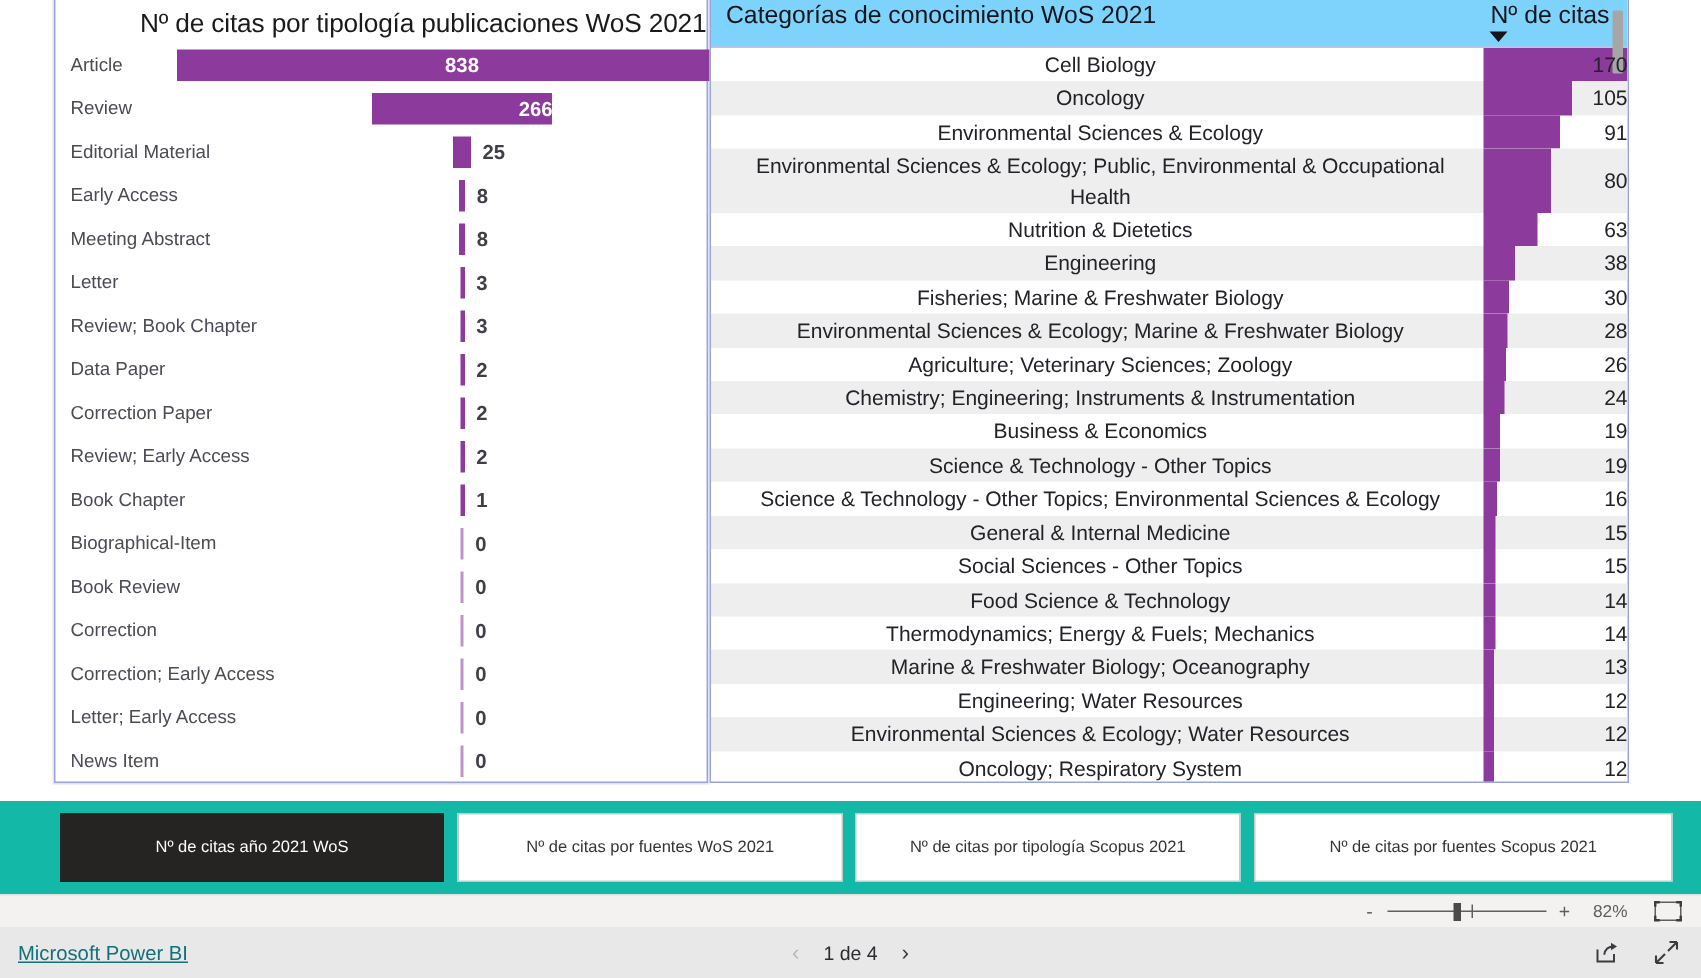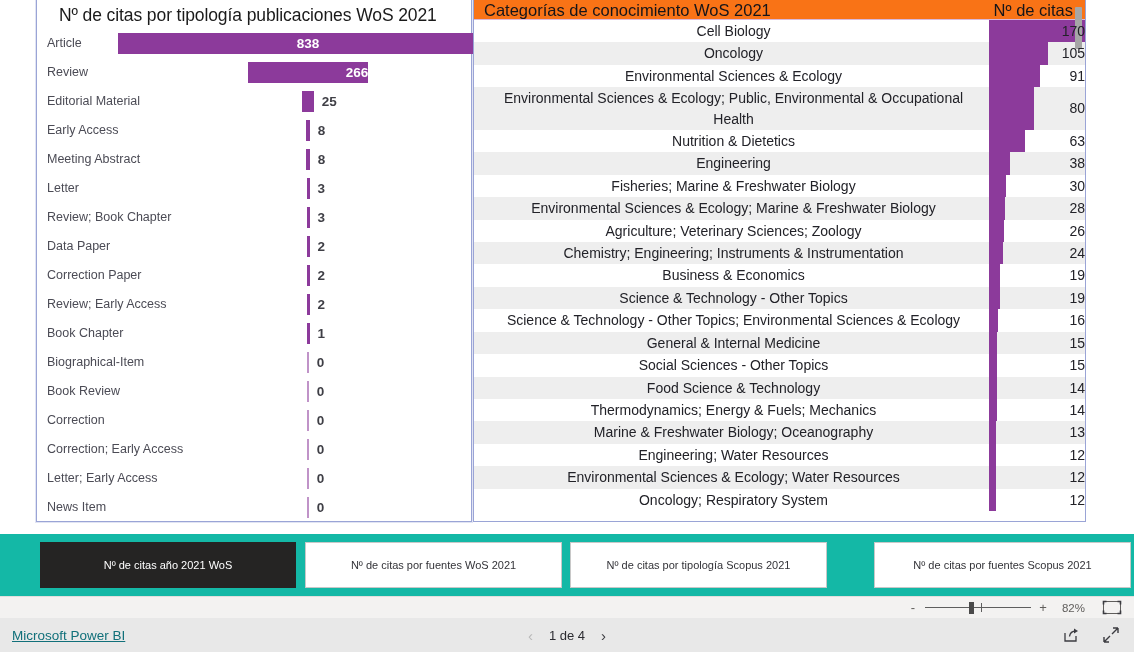--- a/index.html
+++ b/index.html
@@ -19,21 +19,21 @@
 
   
   #bar-visual {
     position: absolute; left: 36px; top: -2px; width: 436px; height: 524px;
     background: #ffffff;
     border: 1px solid #9aa4d6;
     box-shadow: 0 0 0 1px rgba(154,164,214,.30);
   }
   #bar-title {
     font-size: 17.5px; color: #1a1a1a; font-weight: 400;
-    padding: 6px 0 0 22px; letter-spacing: -0.1px; white-space: nowrap;
+    padding: 6px 0 0 22px; letter-spacing: -0.1px; white-space: nowrap; text-align: right;
   }
   #bar-plot { position: relative; margin-top: 3px; height: 492px; }
   .bar-row {
     position: relative; height: 29px; display: flex; align-items: center;
   }
   .bar-cat {
     position: absolute; left: 10px; top: 0; height: 29px; line-height: 29px;
     font-size: 12.5px; color: #4b4b55; white-space: nowrap;
   }
   .bar-track {
@@ -51,23 +51,23 @@
   .bar-val.inside { color: #ffffff; }
 
   
   #table-visual {
     position: absolute; left: 473px; top: -2px; width: 613px; height: 524px;
     background: #ffffff;
     border: 1px solid #9aa4d6;
     overflow: hidden;
   }
   #tbl-head {
-    position: relative; height: 21px;
+    position: relative; height: 33px;
     border-bottom: 1px solid #d9b9d9;
-    background: #f97316;
+    background: #7dd3fc;
   }
   #tbl-head-cat {
     position: absolute; left: 10px; top: 2px;
     font-size: 16.5px; color: #15151a; white-space: nowrap;
   }
   #tbl-head-val {
     position: absolute; right: 12px; top: 2px;
     font-size: 16.5px; color: #15151a; white-space: nowrap;
   }
   #sort-arrow {
@@ -466,21 +466,21 @@
   <div id="tabstrip">
       <div class="tab active" style="left: 40px; width: 256px;">
         <span>Nº de citas año 2021 WoS</span>
       </div>
       <div class="tab" style="left: 305px; width: 257px;">
         <span>Nº de citas por fuentes WoS 2021</span>
       </div>
       <div class="tab" style="left: 570px; width: 257px;">
         <span>Nº de citas por tipología Scopus 2021</span>
       </div>
-      <div class="tab" style="left: 874px; width: 257px;">
+      <div class="tab" style="left: 836px; width: 279px;">
         <span>Nº de citas por fuentes Scopus 2021</span>
       </div>
     </div>
 
   <div id="zoombar">
     <div id="zoom-inner">
       <span class="zsign">-</span>
       <div id="zslider">
         <div id="ztrack"></div>
         <div id="zthumb"></div>

